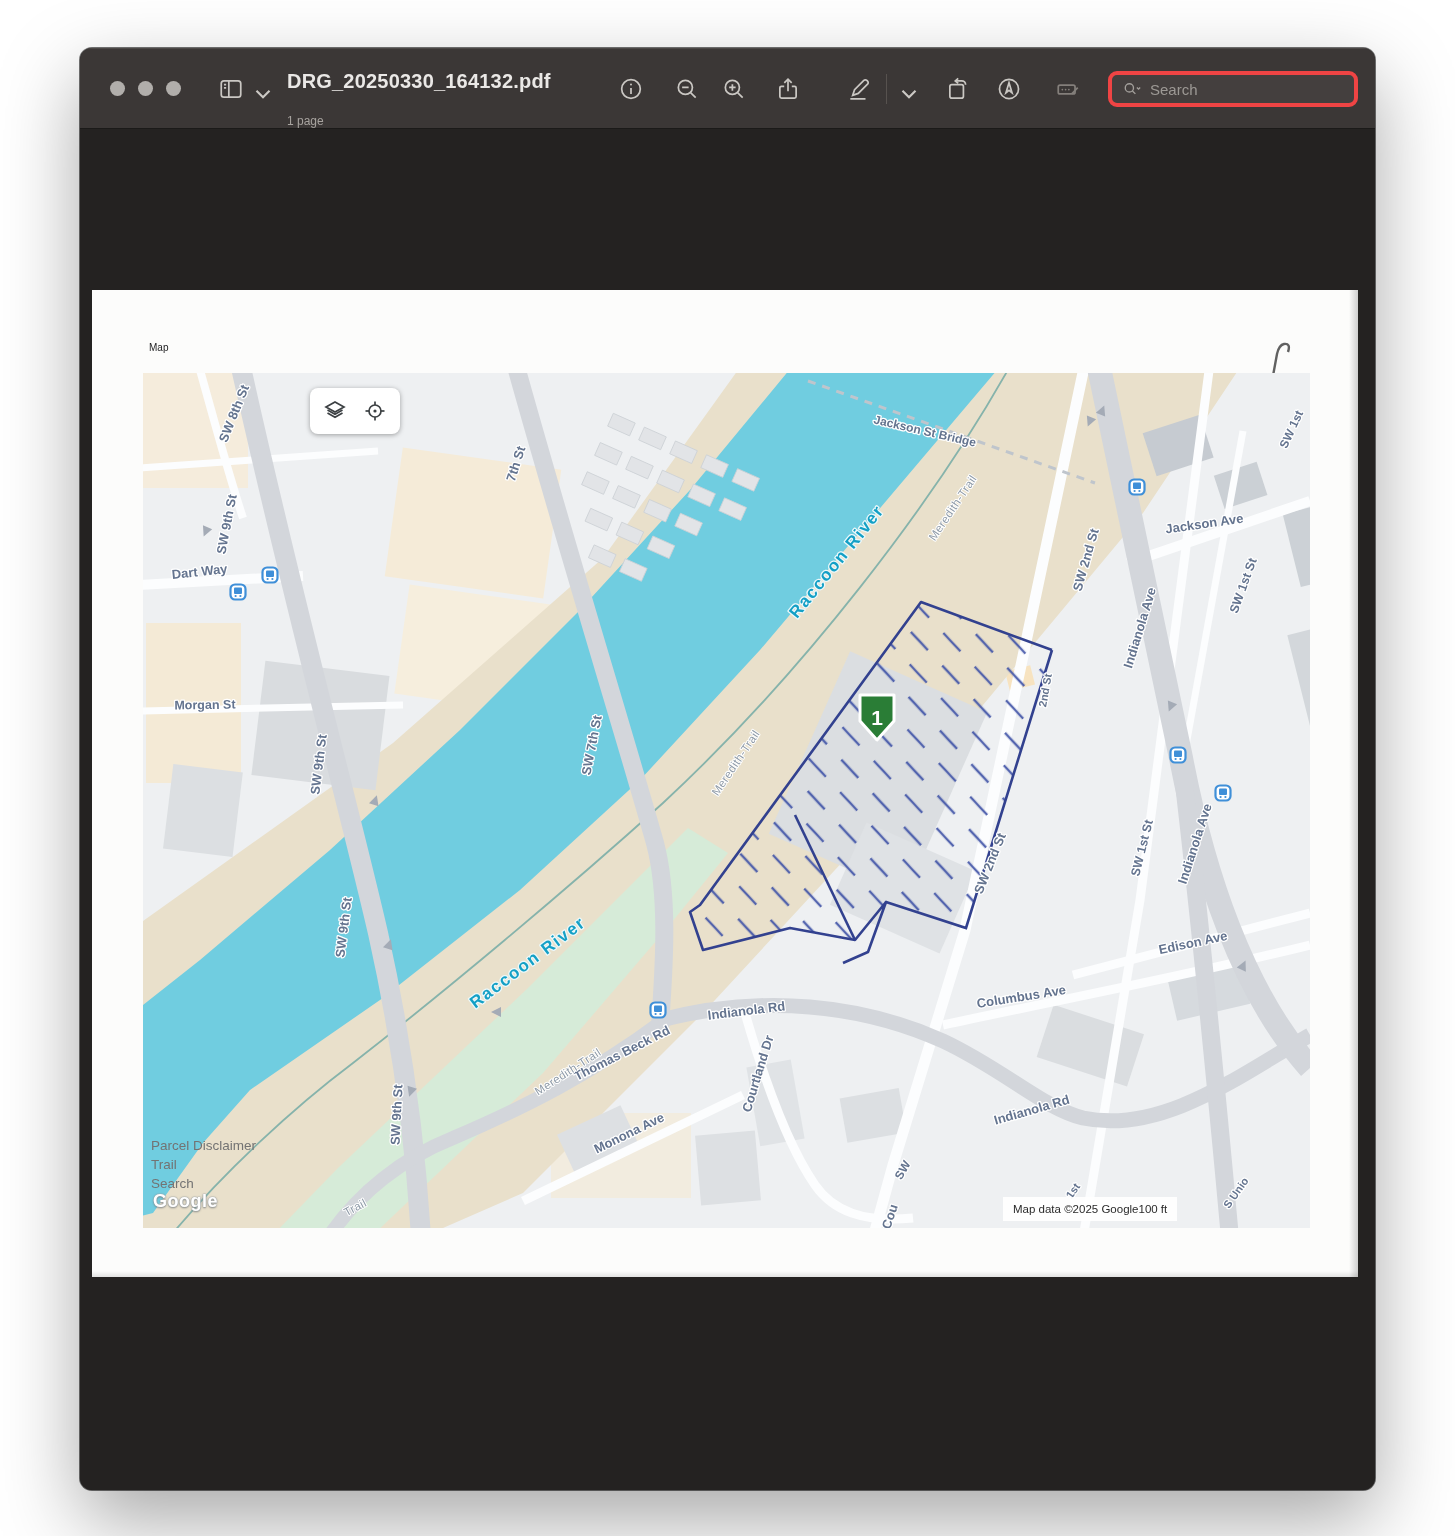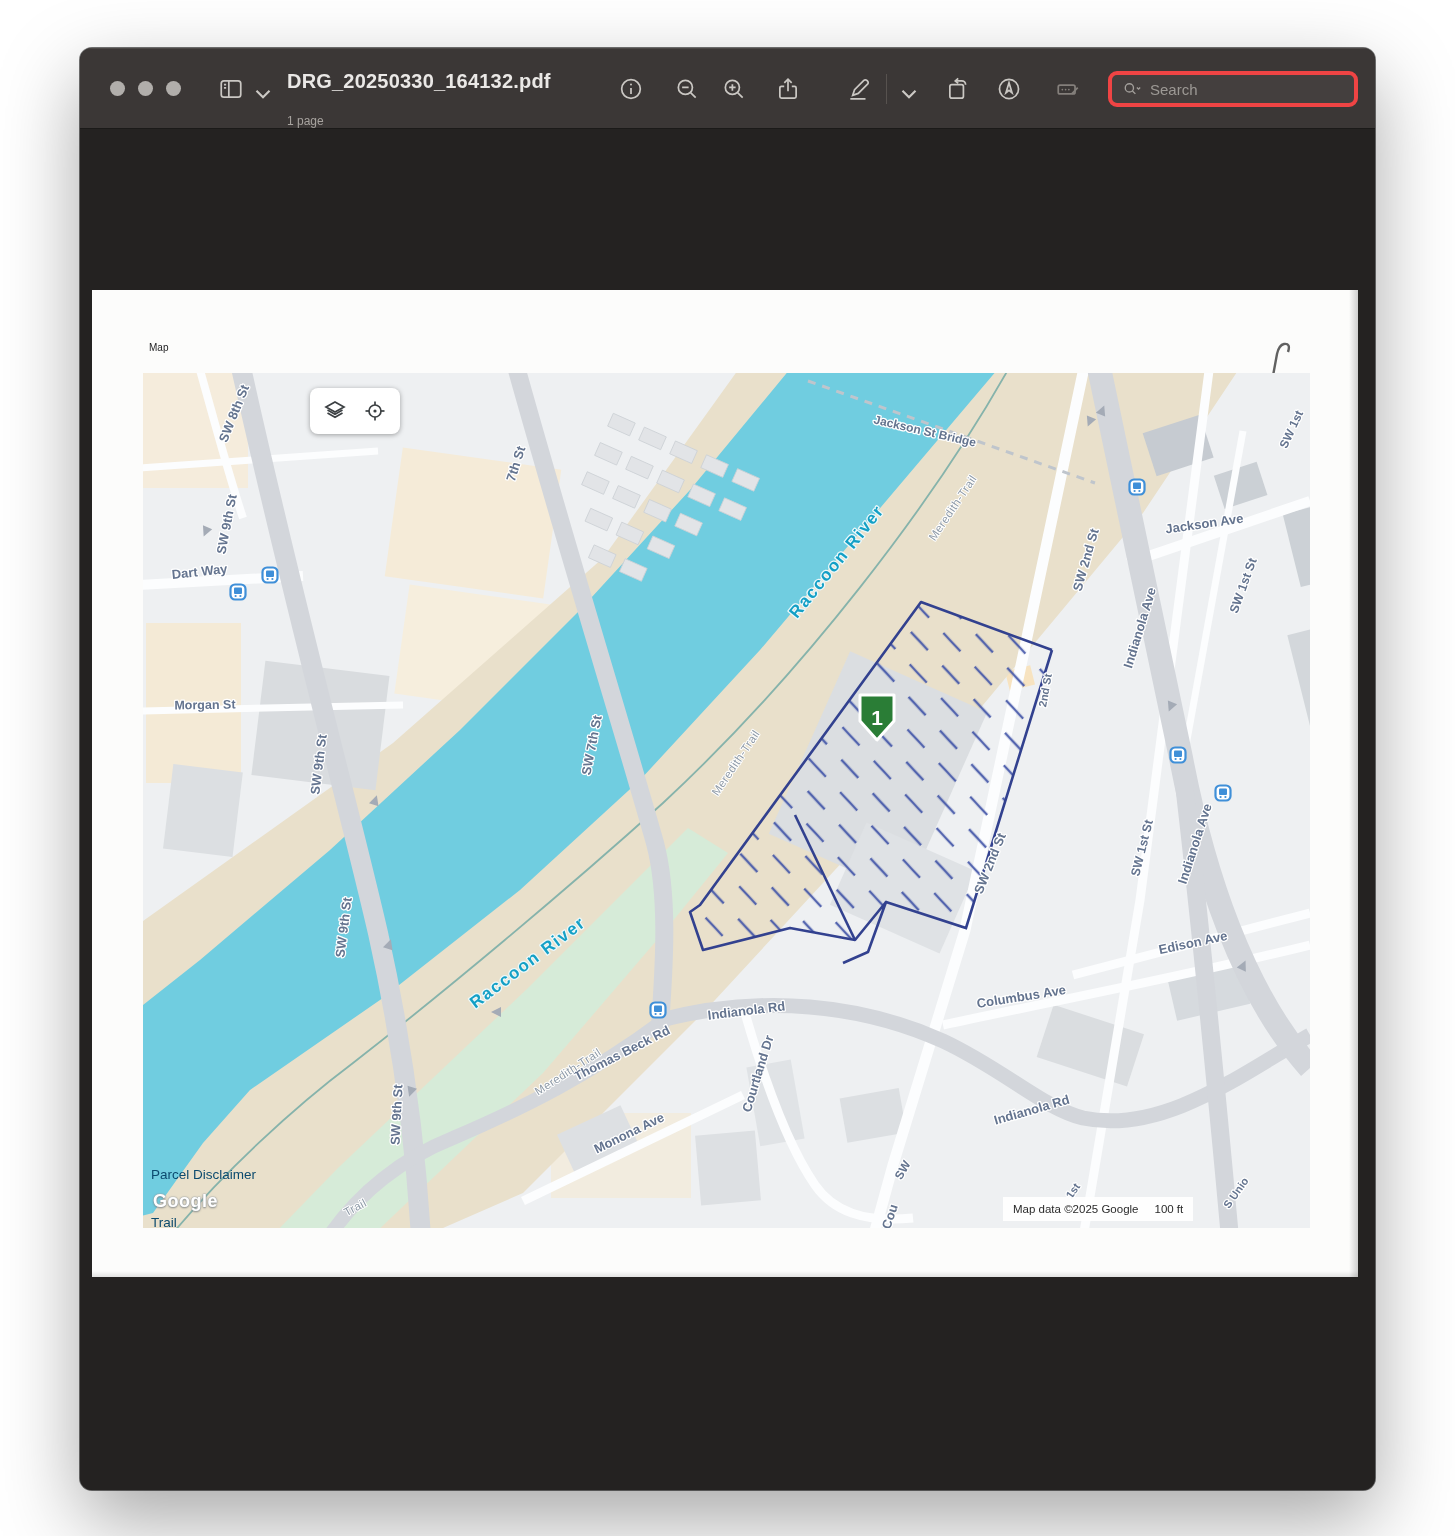--- a/index.html
+++ b/index.html
@@ -47,25 +47,25 @@
   .trail{fill:#8e9aa7;stroke-width:2px;font-weight:500;letter-spacing:.4px;}
 
   .map-controls{position:absolute;left:167px;top:15px;width:90px;height:46px;background:#fff;
     border-radius:8px;box-shadow:0 1px 5px rgba(0,0,0,.35);display:flex;align-items:center;
     justify-content:center;gap:16px;}
   .map-controls svg{width:24px;height:24px;color:#3c4043;display:block;}
   .mc-btn{border:none;background:none;padding:0;cursor:pointer;}
   .map-banner{position:absolute;left:287px;top:19px;height:40px;line-height:40px;background:#fff;
     border-radius:6px;box-shadow:0 1px 5px rgba(0,0,0,.3);padding:0 23px;font-size:13.5px;color:#202124;}
   .map-links{position:absolute;left:8px;top:763px;}
-  .map-links div{font-size:13.5px;color:#0c4a6e;line-height:19px;margin-top:29px;}
+  .map-links div{font-size:13.5px;color:#737373;line-height:19px;}
   .glogo{position:absolute;left:10px;top:818px;font-size:18px;font-weight:700;color:#fff;
     letter-spacing:.5px;text-shadow:0 0 2px #9aa0a6,0 0 1px #9aa0a6,0 1px 2px rgba(90,95,100,.7);}
   .attrib{position:absolute;left:860px;top:824px;height:24px;background:rgba(255,255,255,.92);
-    display:flex;align-items:center;gap:16px;padding:0 10px;font-size:11.5px;color:#2a2a2a;}
+    display:flex;align-items:center;padding:0 10px;font-size:11.5px;color:#2a2a2a;}
 </style>
 </head>
 <body>
 
 <div class="window">
 
   <div class="titlebar">
     <span class="tl" style="left:30px"></span>
     <span class="tl" style="left:58px"></span>
     <span class="tl" style="left:86px"></span>

